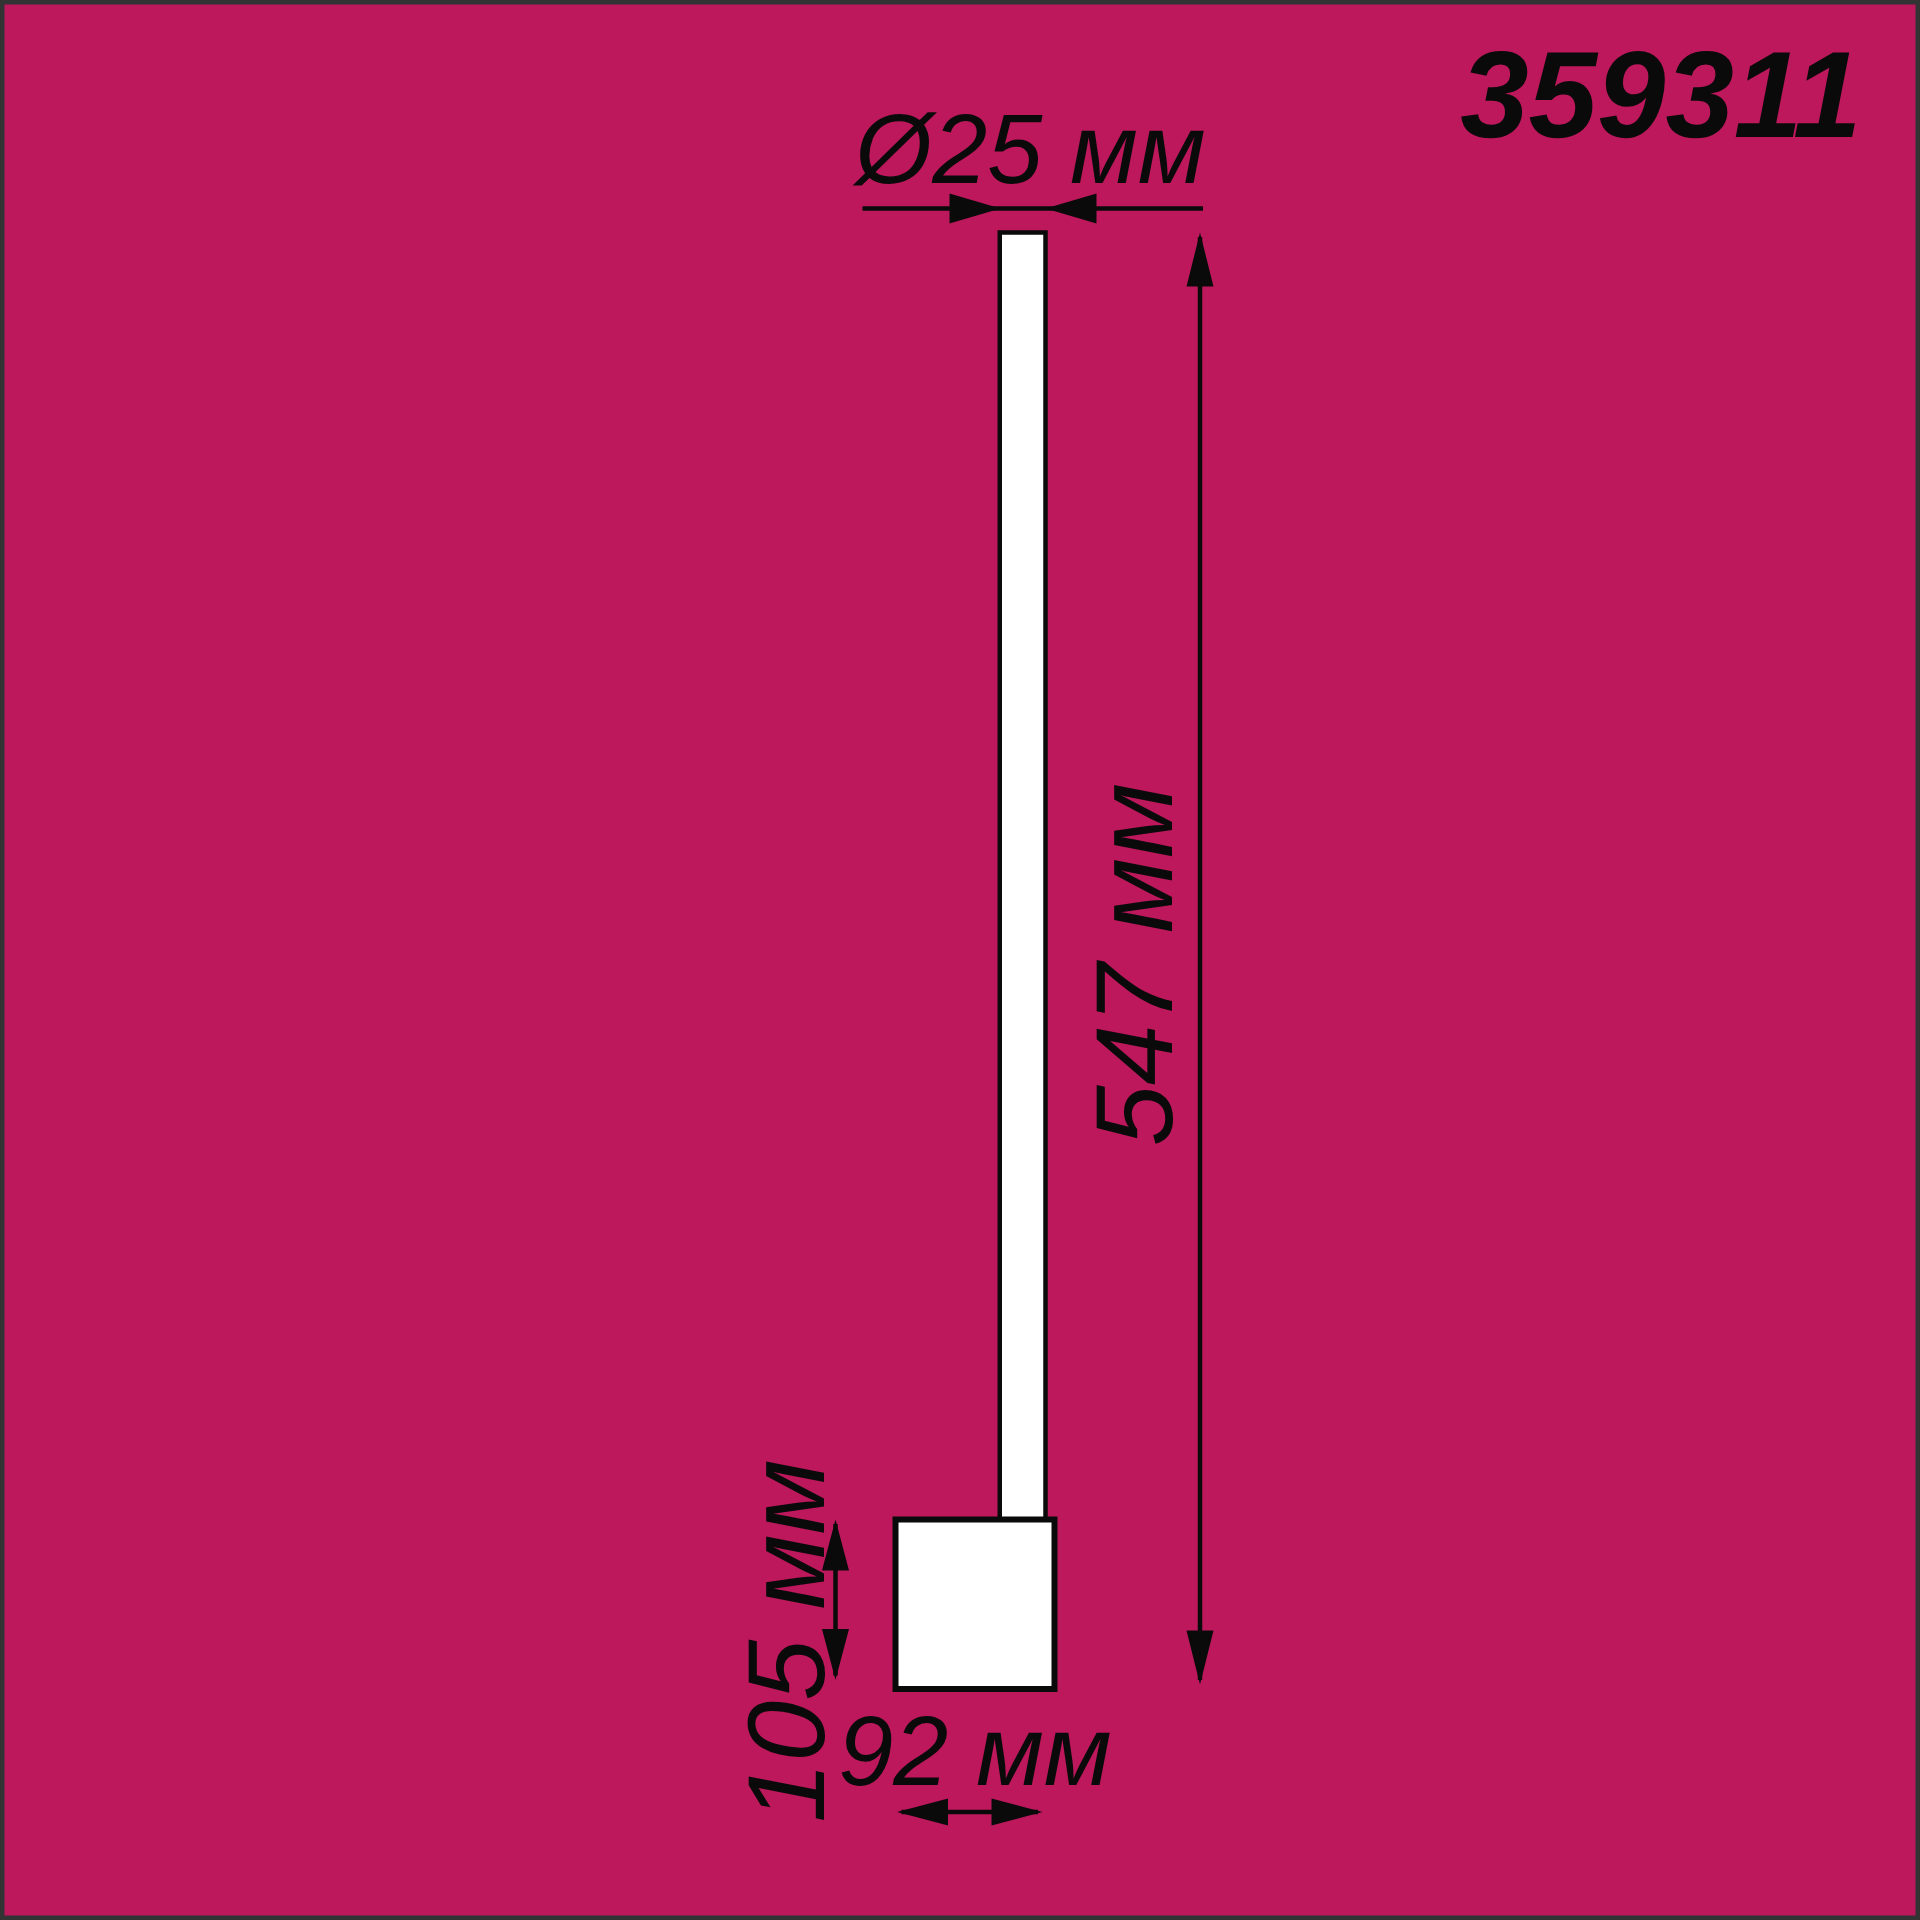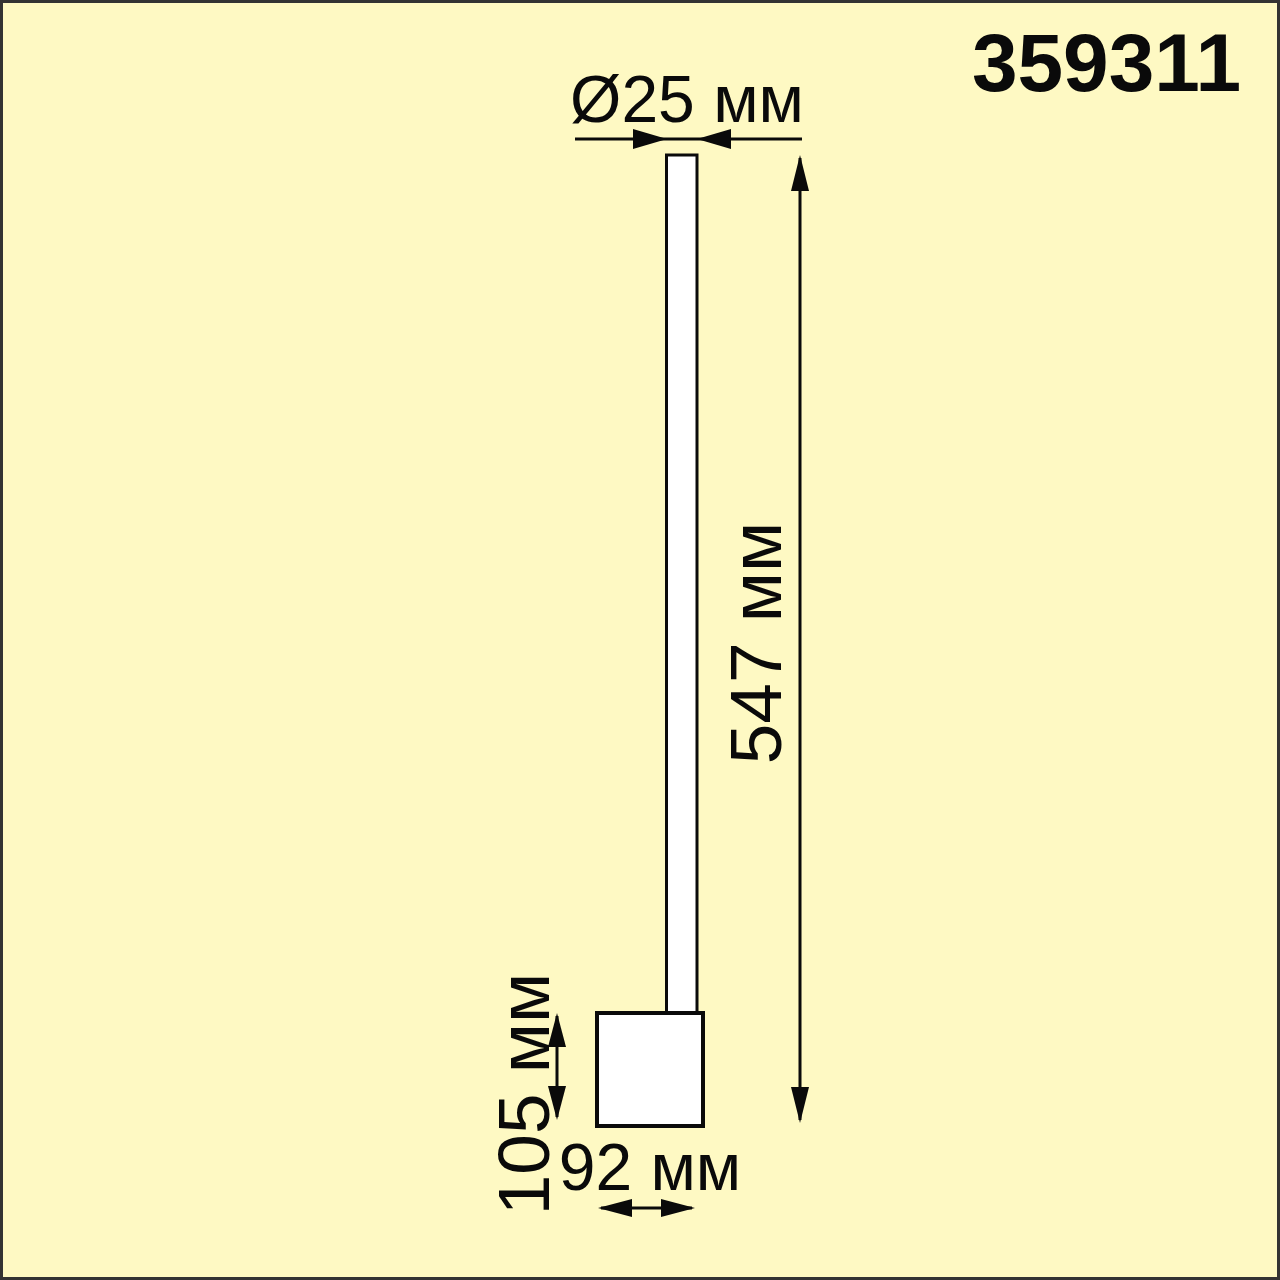--- a/index.html
+++ b/index.html
@@ -4,22 +4,23 @@
 <style>
   html, body {
     margin: 0;
     padding: 0;
     background: #ffffff;
   }
   .stage {
     position: relative;
     width: 1280px;
     height: 1280px;
-    background: #fef9c3;
+    background: #be185d;
     font-family: "Liberation Sans", "DejaVu Sans", sans-serif;
+    font-style: italic;
   }
   svg { display: block; }
   .outline {
     fill: #ffffff;
     stroke: #0a0a0a;
   }
   .dimline {
     stroke: #0a0a0a;
     stroke-width: 3;
     fill: none;

